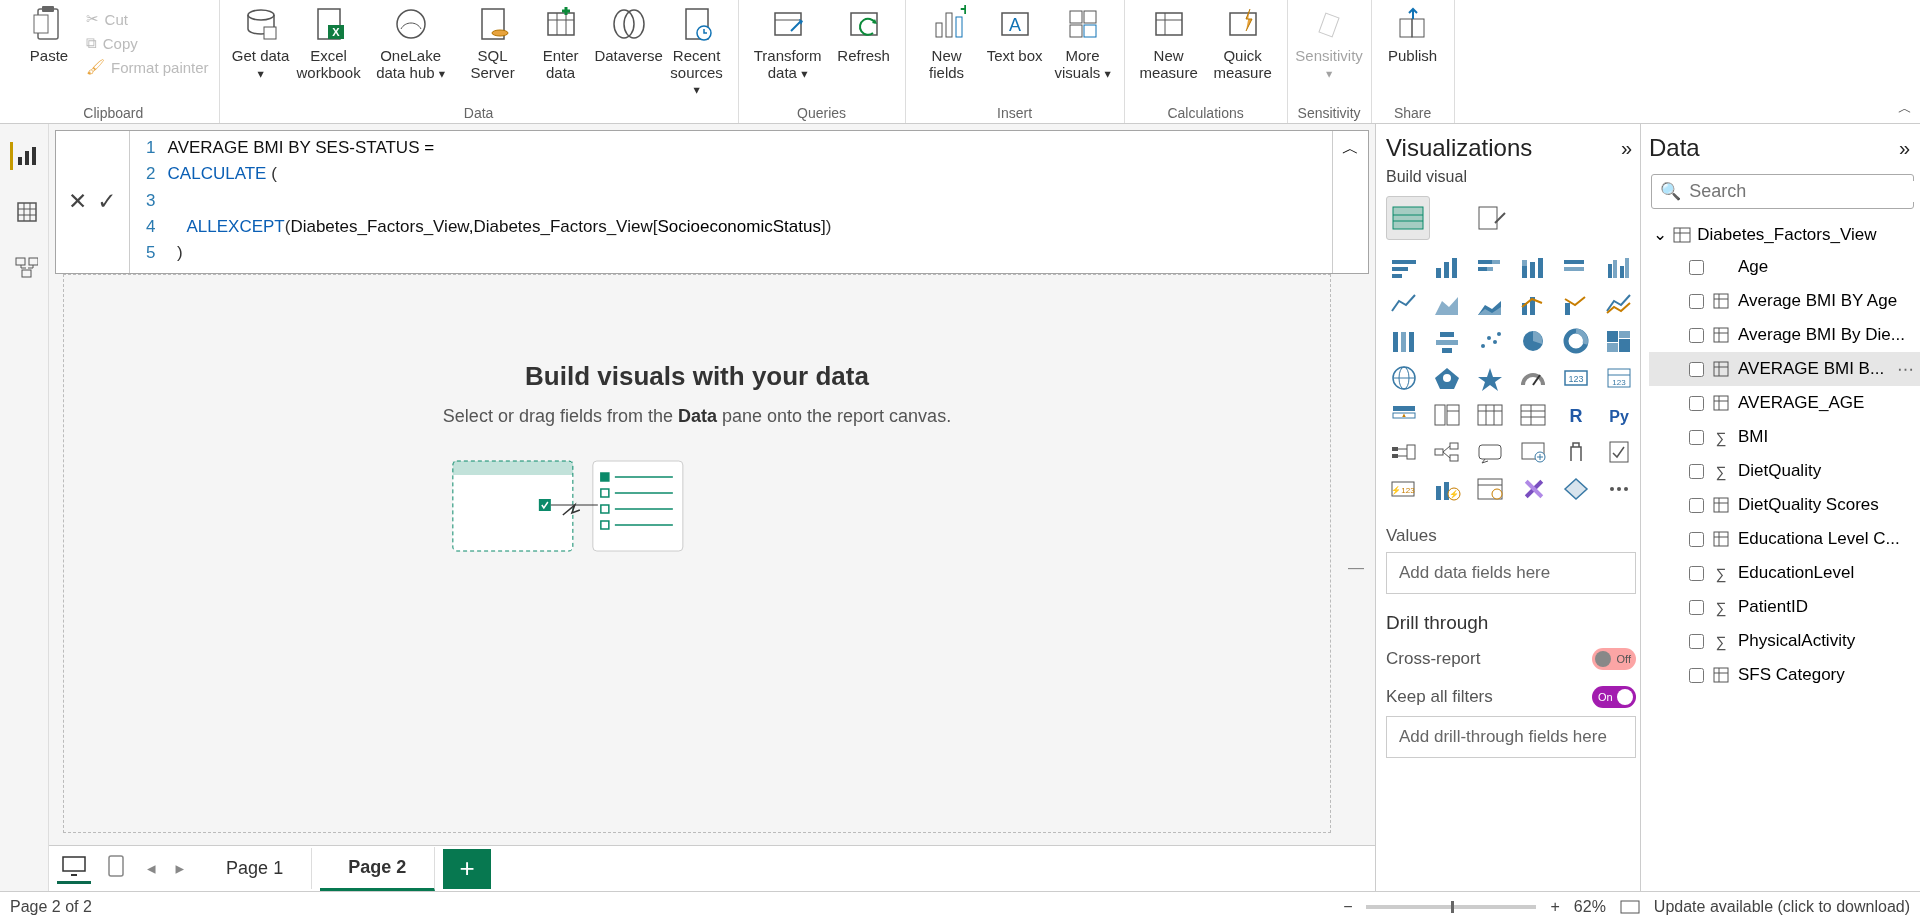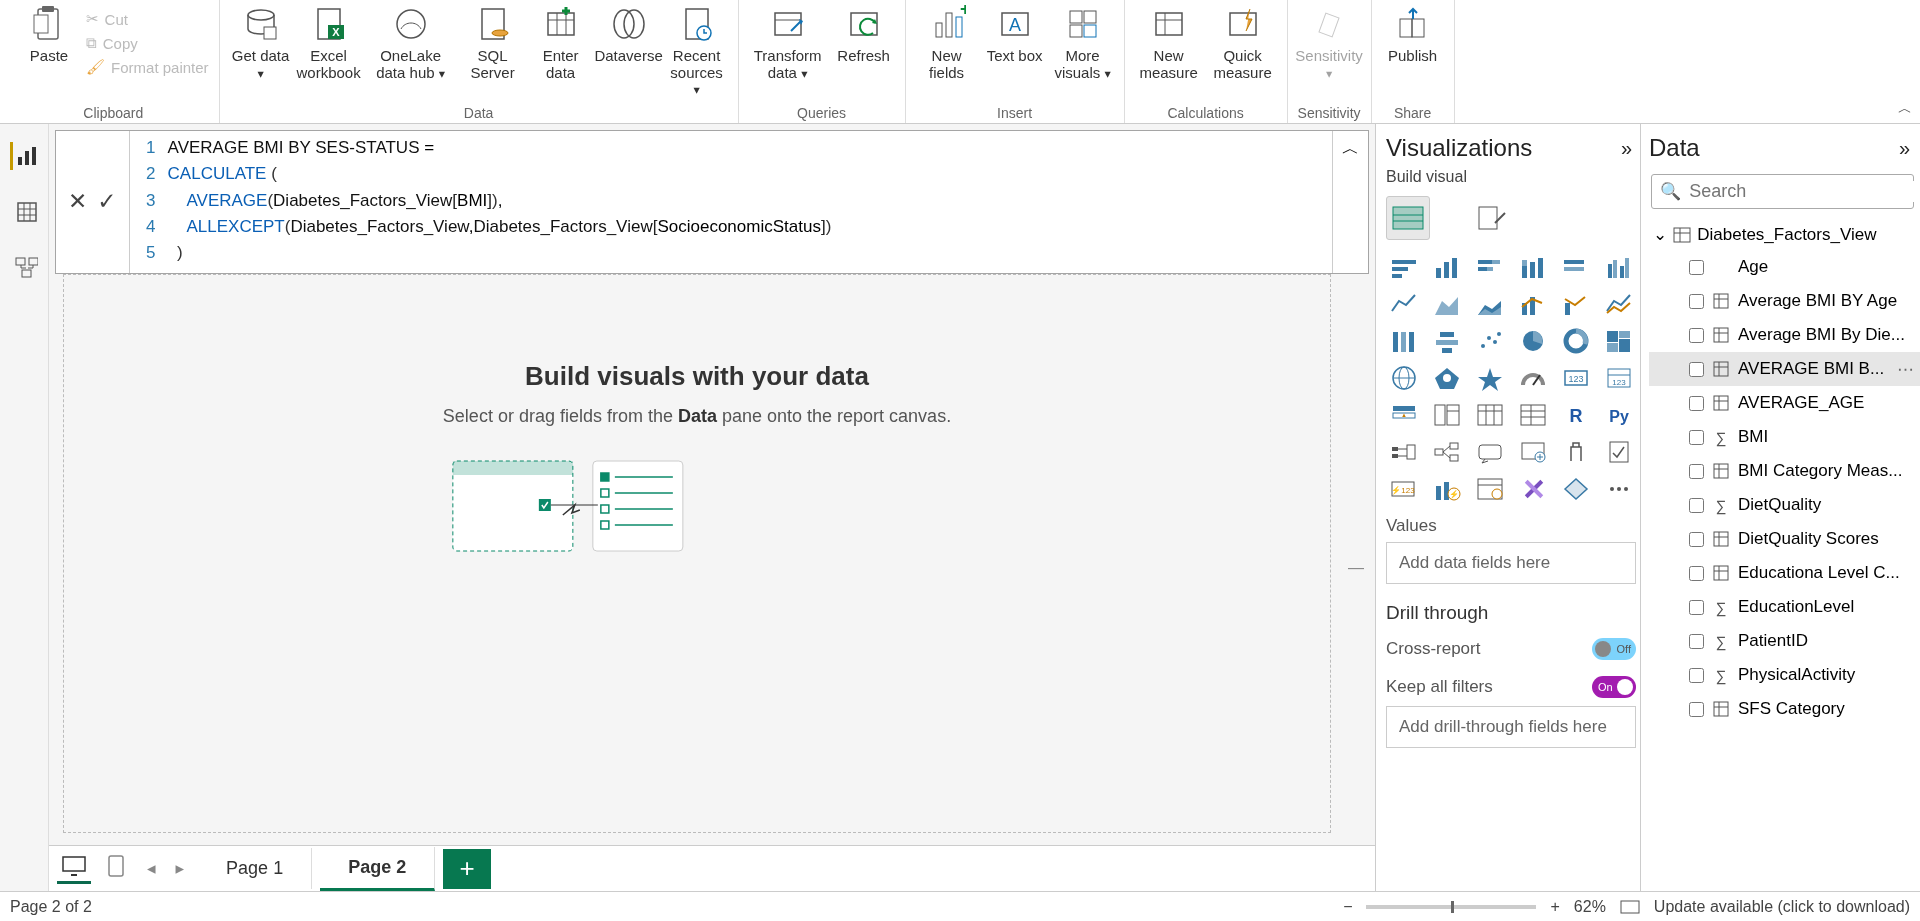--- a/index.html
+++ b/index.html
@@ -60,27 +60,27 @@
 .addtab { background:#077850; color:#fff; width:48px; height:40px; display:flex; align-items:center; justify-content:center; font-size:26px; cursor:pointer;}
 
 
 .vis-pane { width:265px; border-left:1px solid #ccc; background:#fff; display:flex; flex-direction:column; padding:10px 4px 0 10px; overflow:hidden;}
 .pane-header { display:flex; align-items:center; justify-content:space-between; font-size:24px; font-weight:400; color:#222; padding-right:4px;}
 .pane-header .chev { font-size:20px; cursor:pointer;}
 .subhead { font-size:16px; color:#444; margin:6px 0 10px;}
 .mode-row { display:flex; gap:40px; margin-bottom:12px;}
 .mode-btn { width:44px; height:44px; display:flex; align-items:center; justify-content:center; cursor:pointer; border:1px solid transparent; border-radius:3px;}
 .mode-btn.active { background:#e8e8e8; border-color:#c9c9c9;}
-.vis-grid { display:grid; grid-template-columns:repeat(6,36px); gap:7px 7px; }
+.vis-grid { display:grid; grid-template-columns:repeat(6,36px); gap:7px 7px; margin-bottom:10px;}
 .vis-grid .v { width:36px; height:30px; display:flex; align-items:center; justify-content:center; cursor:pointer; }
 .vis-grid .v svg { width:30px; height:26px;}
 .sec-title { font-size:17px; color:#555; margin:12px 0 6px;}
 .dropwell { border:1px solid #ccc; padding:10px 12px; color:#666; font-size:17px; margin-bottom:6px; background:#fff;}
 .toggle-row { display:flex; justify-content:space-between; align-items:center; font-size:17px; color:#555; margin:8px 0;}
-.toggle { width:44px; height:22px; border-radius:11px; background:#7dd3fc; position:relative; font-size:11px; display:flex; align-items:center; color:#555;}
+.toggle { width:44px; height:22px; border-radius:11px; background:#fca5a5; position:relative; font-size:11px; display:flex; align-items:center; color:#555;}
 .toggle.off { justify-content:flex-end; padding-right:5px;}
 .toggle.off::before { content:""; width:16px; height:16px; border-radius:50%; background:#888; position:absolute; left:3px;}
 .toggle.on { background:#a21caf; color:#fff; justify-content:flex-start; padding-left:6px;}
 .toggle.on::after { content:""; width:16px; height:16px; border-radius:50%; background:#fff; position:absolute; right:3px;}
 
 
 .data-pane { width:280px; border-left:1px solid #ccc; background:#fff; display:flex; flex-direction:column; padding:10px 0 0 8px;}
 .search-box { margin:12px 6px 10px 2px; border:1px solid #aaa; border-radius:3px; display:flex; align-items:center; padding:6px 8px; gap:8px; color:#777;}
 .search-box input { border:none; outline:none; font-size:18px; flex:1; color:#333;}
 .tree { overflow-y:auto; flex:1; font-size:17px;}
@@ -374,21 +374,20 @@
         <div class="code-line">
             <span class="gutter">1</span>
             <span><span class="tbl">AVERAGE BMI BY SES-STATUS</span> =</span>
           </div>
         <div class="code-line">
             <span class="gutter">2</span>
             <span><span class="fn">CALCULATE</span> <span class="paren">(</span></span>
           </div>
         <div class="code-line">
             <span class="gutter">3</span>
-            <span>&nbsp;&nbsp;&nbsp;&nbsp;<span class="fn">AVERAGE</span><span class="paren">(</span><span class="tbl">Diabetes_Factors_View</span><span class="brk">[</span>BMI<span class="brk">]</span><span class="paren">)</span>,</span>
           </div>
         <div class="code-line">
             <span class="gutter">4</span>
             <span>&nbsp;&nbsp;&nbsp;&nbsp;<span class="fn">ALLEXCEPT</span><span class="paren">(</span><span class="tbl">Diabetes_Factors_View</span>,<span class="tbl">Diabetes_Factors_View</span><span class="brk">[</span>SocioeconomicStatus<span class="brk">]</span><span class="paren">)</span></span>
           </div>
         <div class="code-line">
             <span class="gutter">5</span>
             <span>&nbsp;&nbsp;<span class="paren">)</span></span>
           </div>
       </div>
@@ -844,31 +843,20 @@
           <div class="field-node">
             <input type="checkbox" style="">
             <span class="field-icon">
               <span style="font-size:15px;">∑</span>
             </span>
             <span class="field-label">BMI</span>
           </div>
           <div class="field-node">
             <input type="checkbox" style="">
             <span class="field-icon">
-              <svg width="16" height="16">
-                <rect x="1" y="1" width="14" height="14" fill="none" stroke="#555"></rect>
-                <line x1="1" y1="6" x2="15" y2="6" stroke="#555"></line>
-                <line x1="6" y1="1" x2="6" y2="15" stroke="#555"></line>
-              </svg>
-            </span>
-            <span class="field-label">BMI Category Meas...</span>
-          </div>
-          <div class="field-node">
-            <input type="checkbox" style="">
-            <span class="field-icon">
               <span style="font-size:15px;">∑</span>
             </span>
             <span class="field-label">DietQuality</span>
           </div>
           <div class="field-node">
             <input type="checkbox" style="">
             <span class="field-icon">
               <svg width="16" height="16">
                 <rect x="1" y="1" width="14" height="14" fill="none" stroke="#555"></rect>
                 <line x1="1" y1="6" x2="15" y2="6" stroke="#555"></line>

